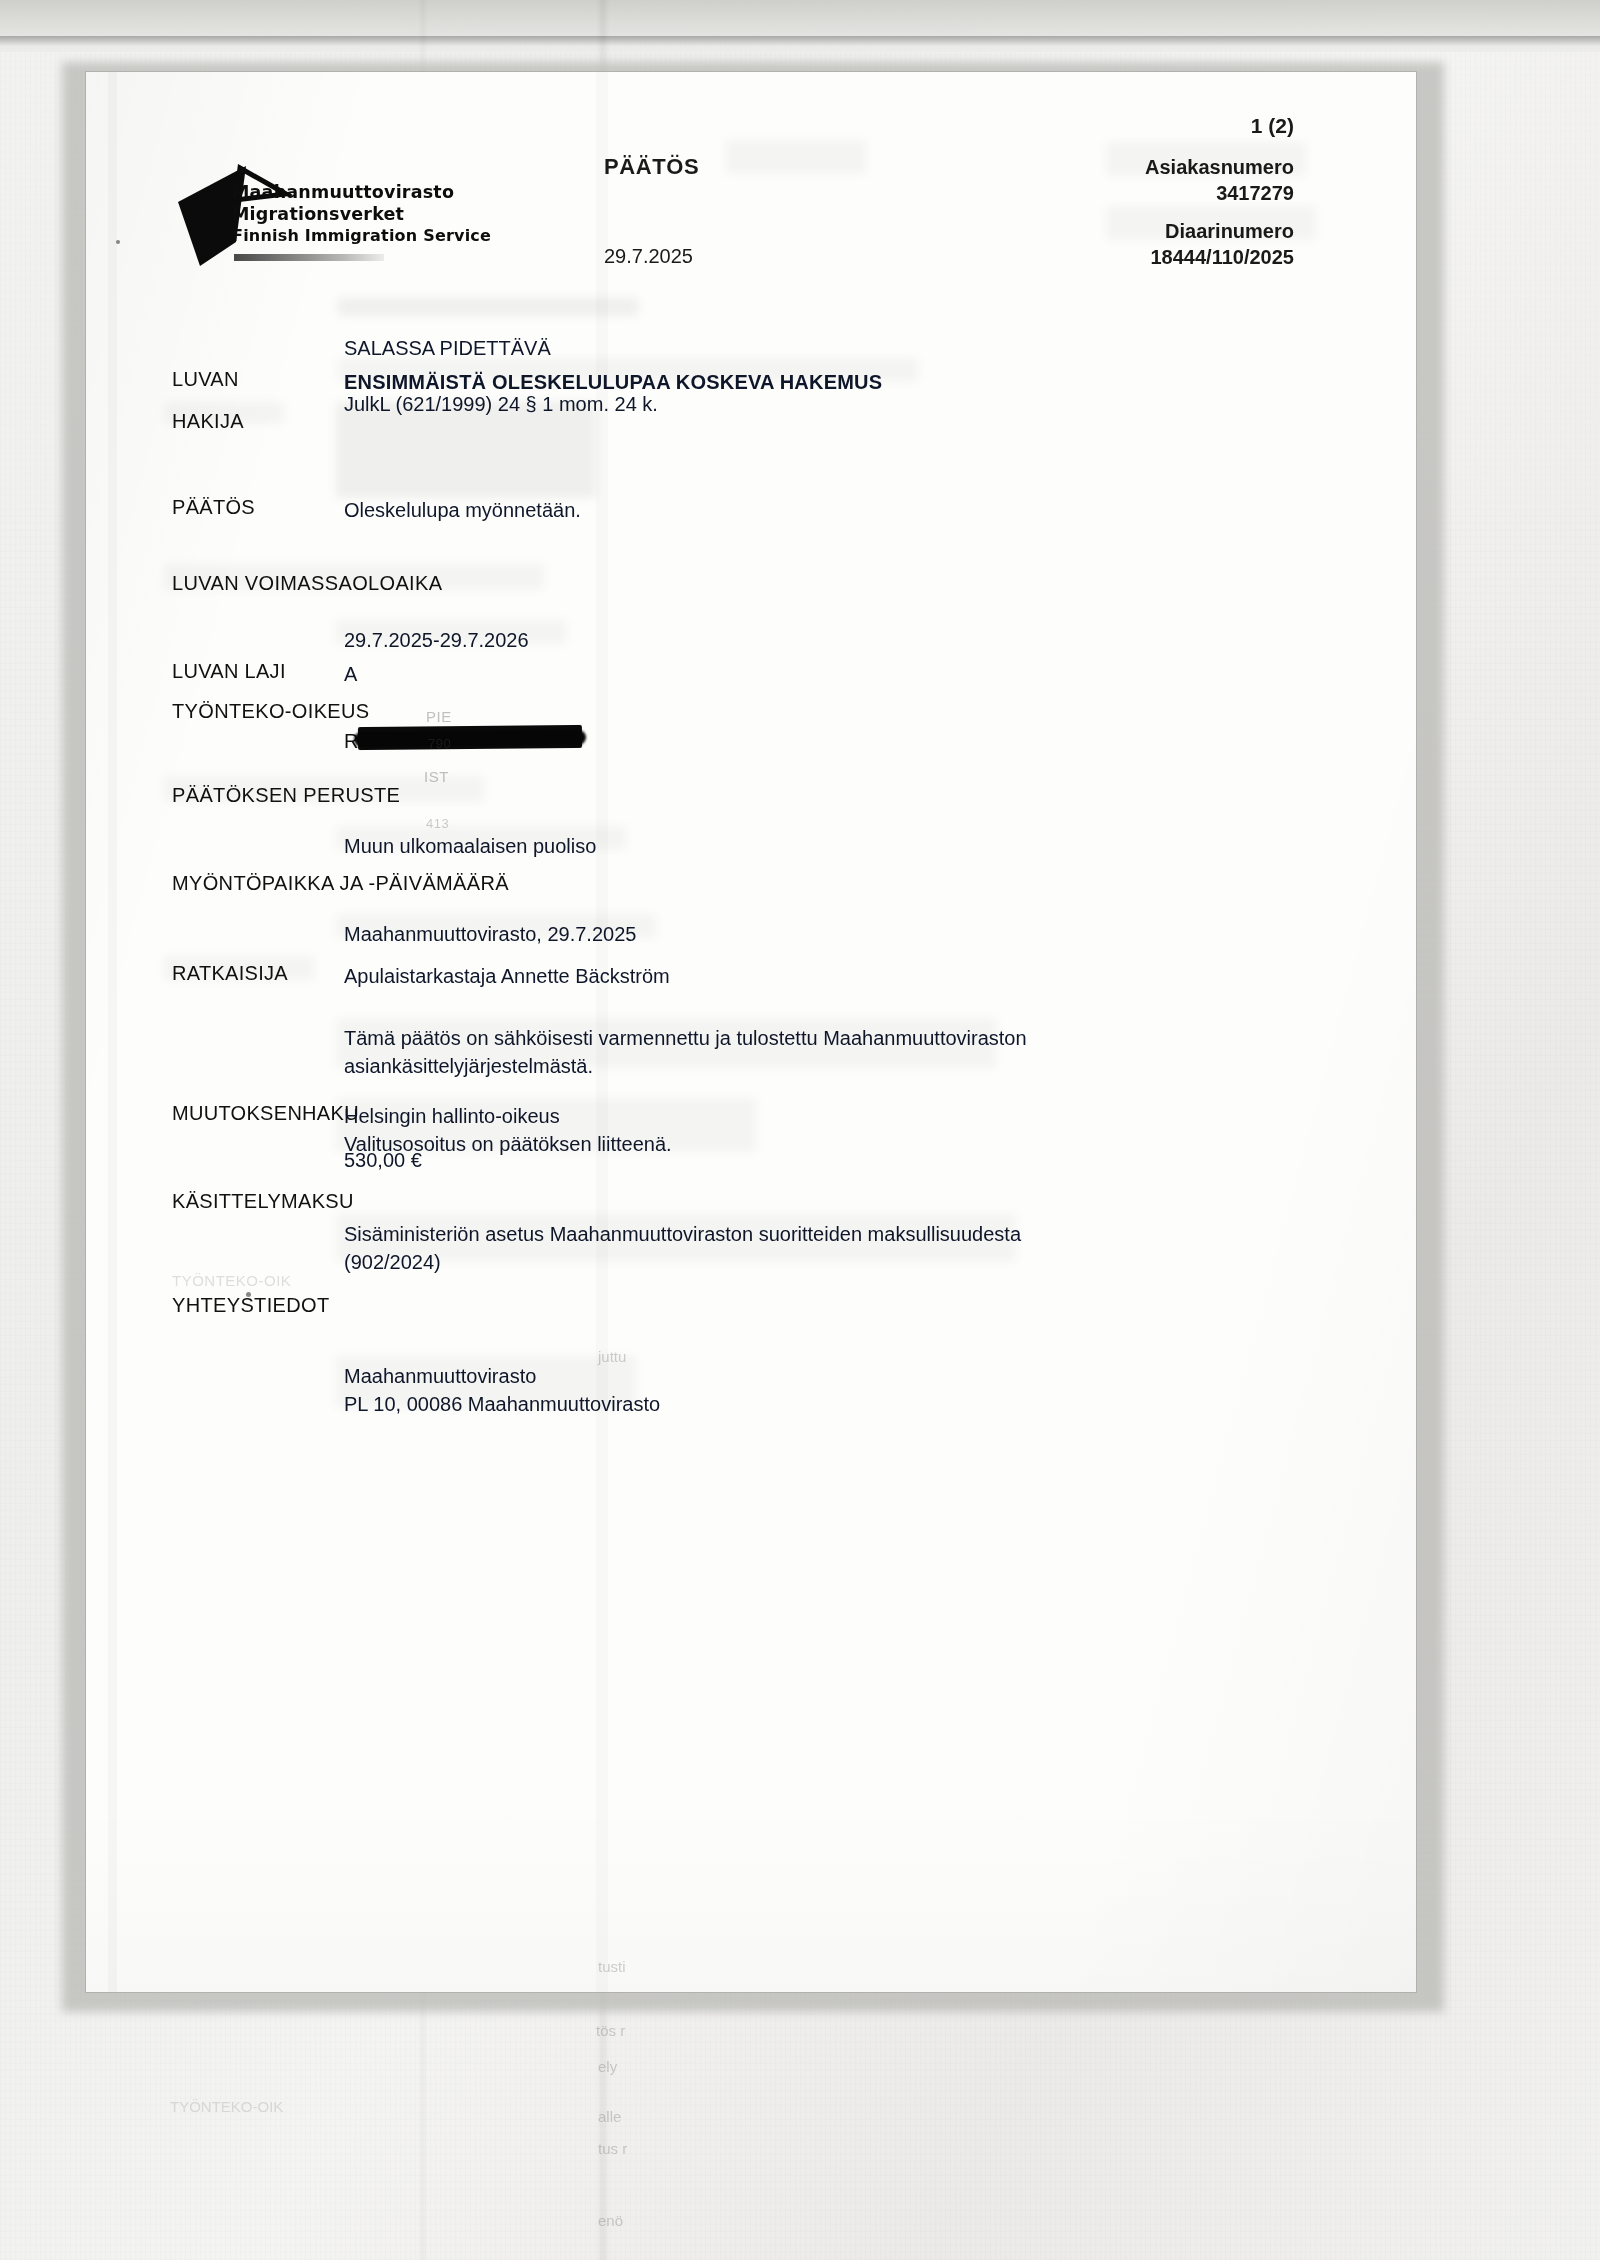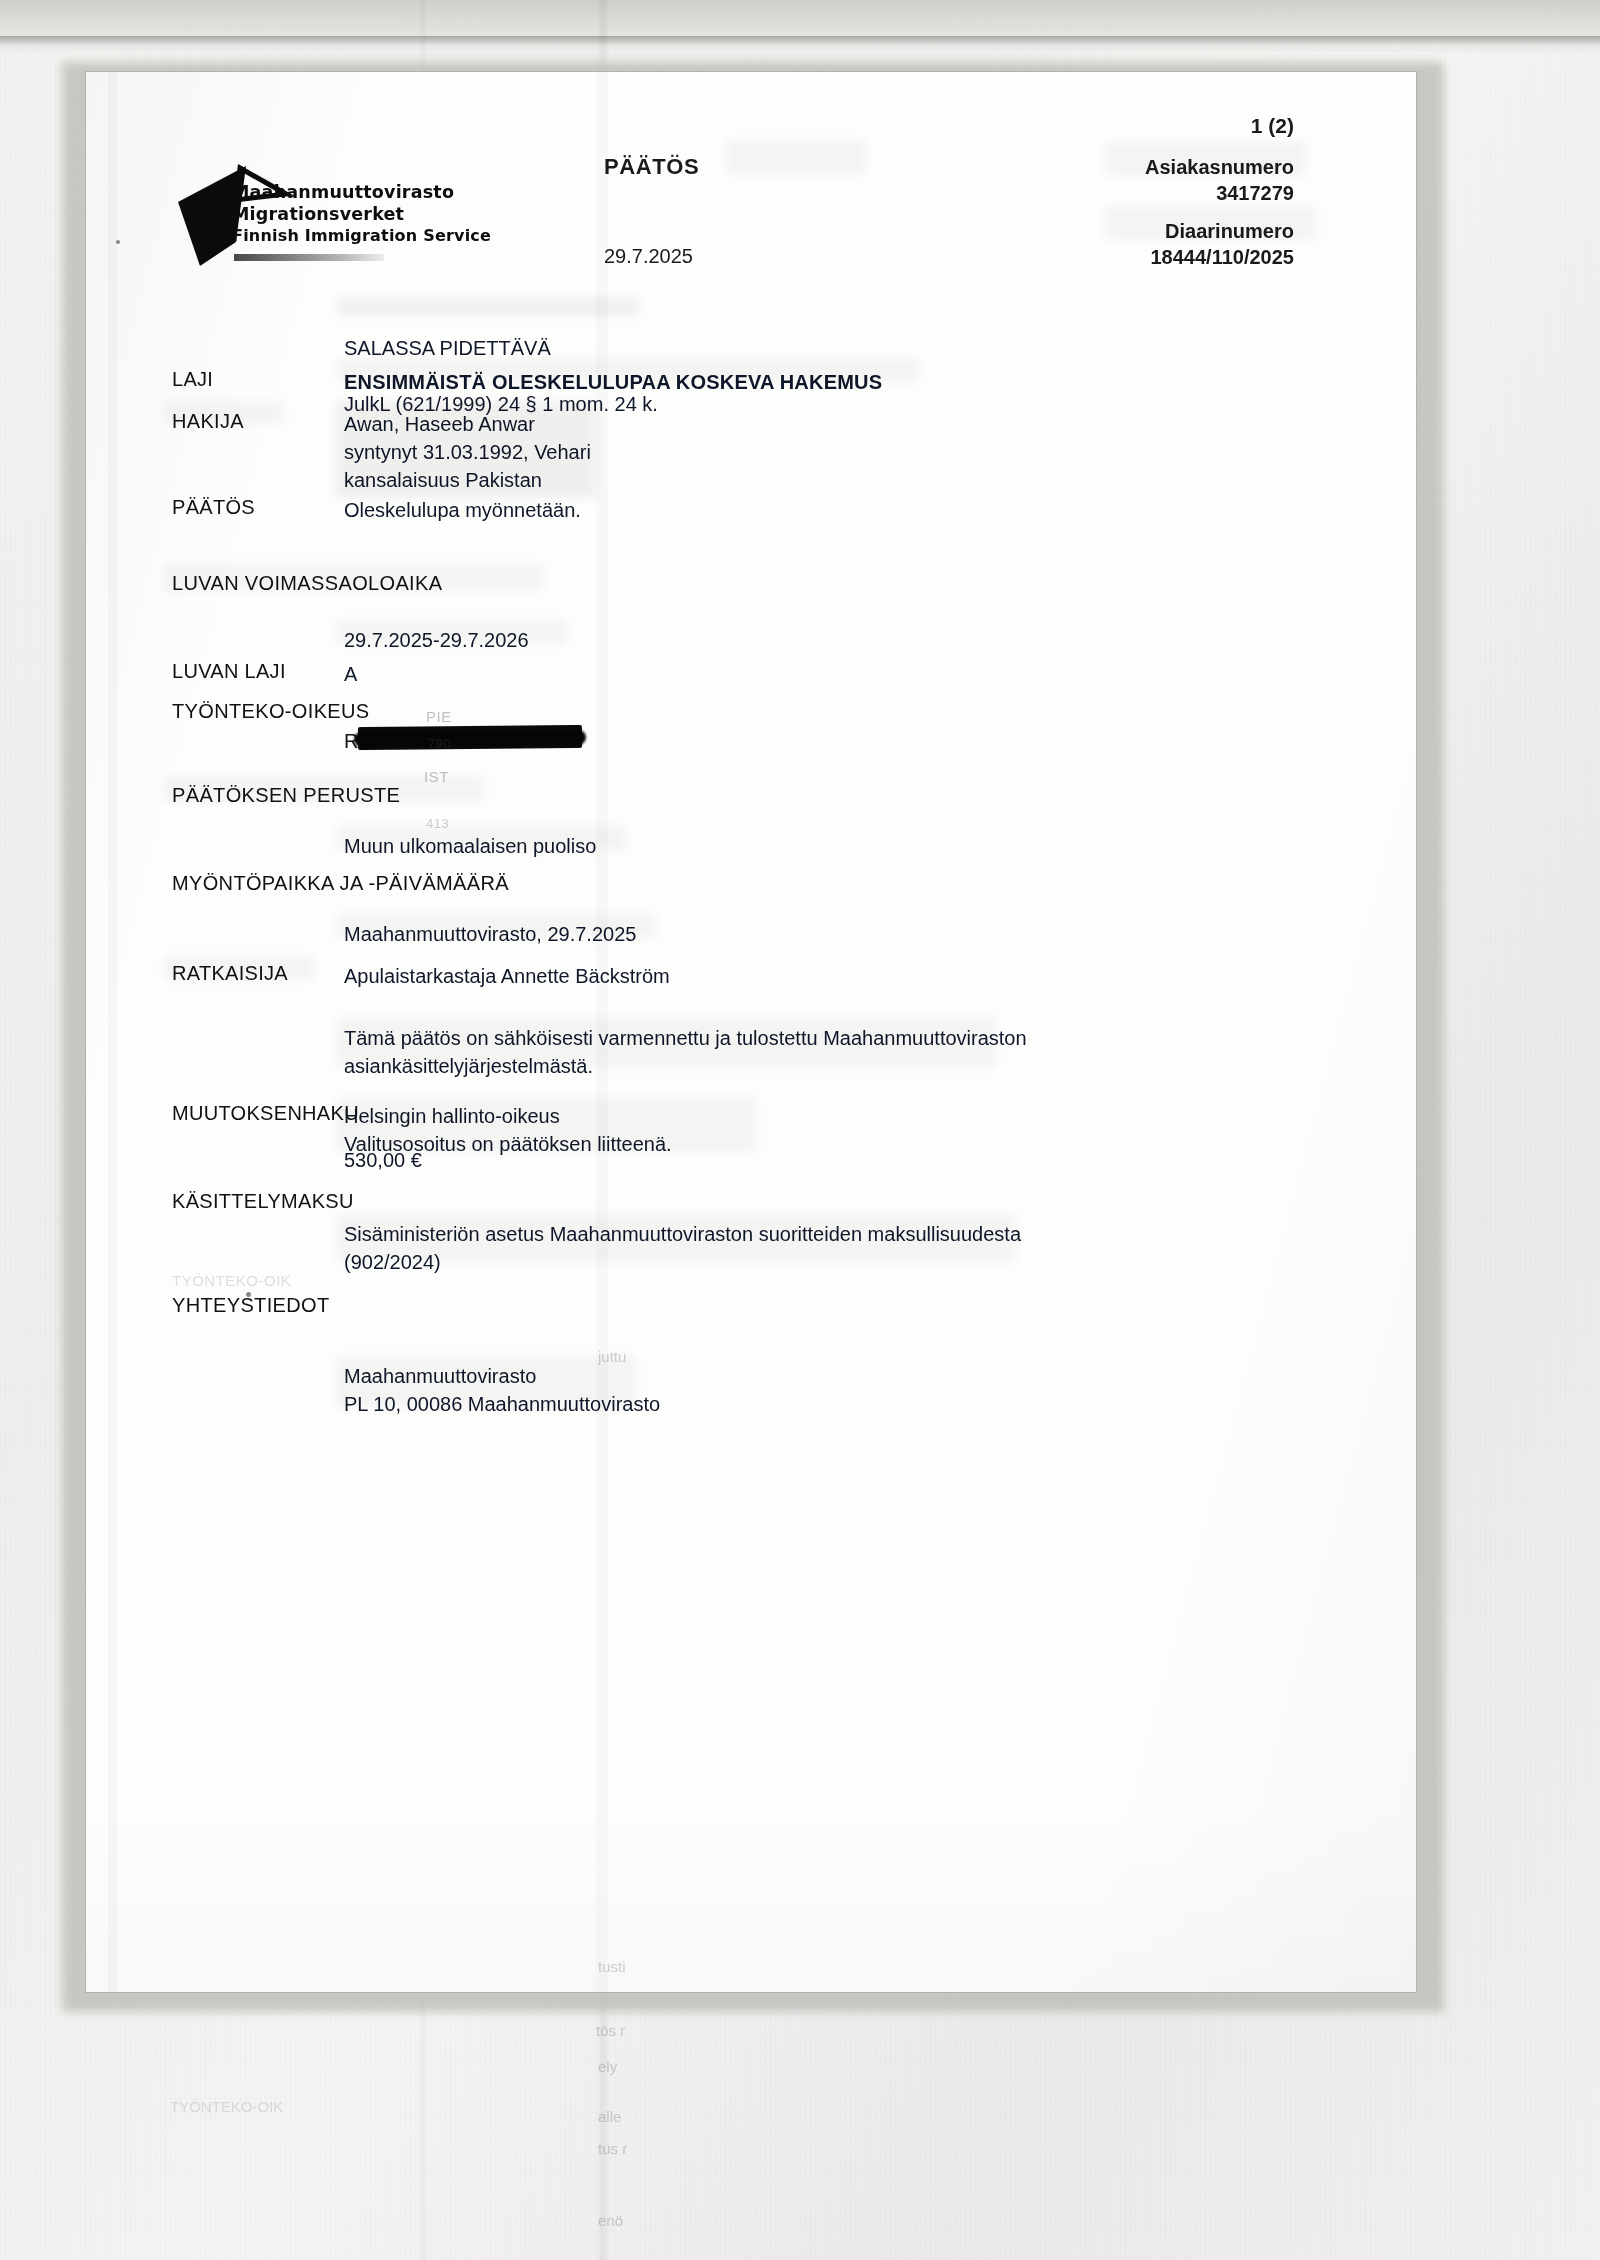--- a/index.html
+++ b/index.html
@@ -224,27 +224,24 @@
   <div id="ref-diary">
     <div class="ref-label">Diaarinumero</div>
     <div class="ref-value">18444/110/2025</div>
   </div>
 
   <div class="val" style="left:258px; top:234px;">
     <div>SALASSA PIDETTÄVÄ</div>
     <div>JulkL (621/1999) 24 § 1 mom. 24 k.</div>
   </div>
 
-  <div class="lab" style="left:86px; top:296px;">LAJI</div>
+  <div class="lab" style="left:86px; top:296px;">LUVAN</div>
   <div class="val bold" style="left:258px; top:296px;">ENSIMMÄISTÄ OLESKELULUPAA KOSKEVA HAKEMUS</div>
 
   <div class="lab" style="left:86px; top:338px;">HAKIJA</div>
-  <div class="val" style="left:258px; top:338px;">Awan, Haseeb Anwar
-syntynyt 31.03.1992, Vehari
-kansalaisuus Pakistan</div>
 
   <div class="lab" style="left:86px; top:424px;">PÄÄTÖS</div>
   <div class="val" style="left:258px; top:424px;">Oleskelulupa myönnetään.</div>
 
   <div class="sect" style="left:86px; top:500px;">LUVAN VOIMASSAOLOAIKA</div>
   <div class="val" style="left:258px; top:554px;">29.7.2025-29.7.2026</div>
 
   <div class="lab" style="left:86px; top:588px;">LUVAN LAJI</div>
   <div class="val" style="left:258px; top:588px;">A</div>
 

